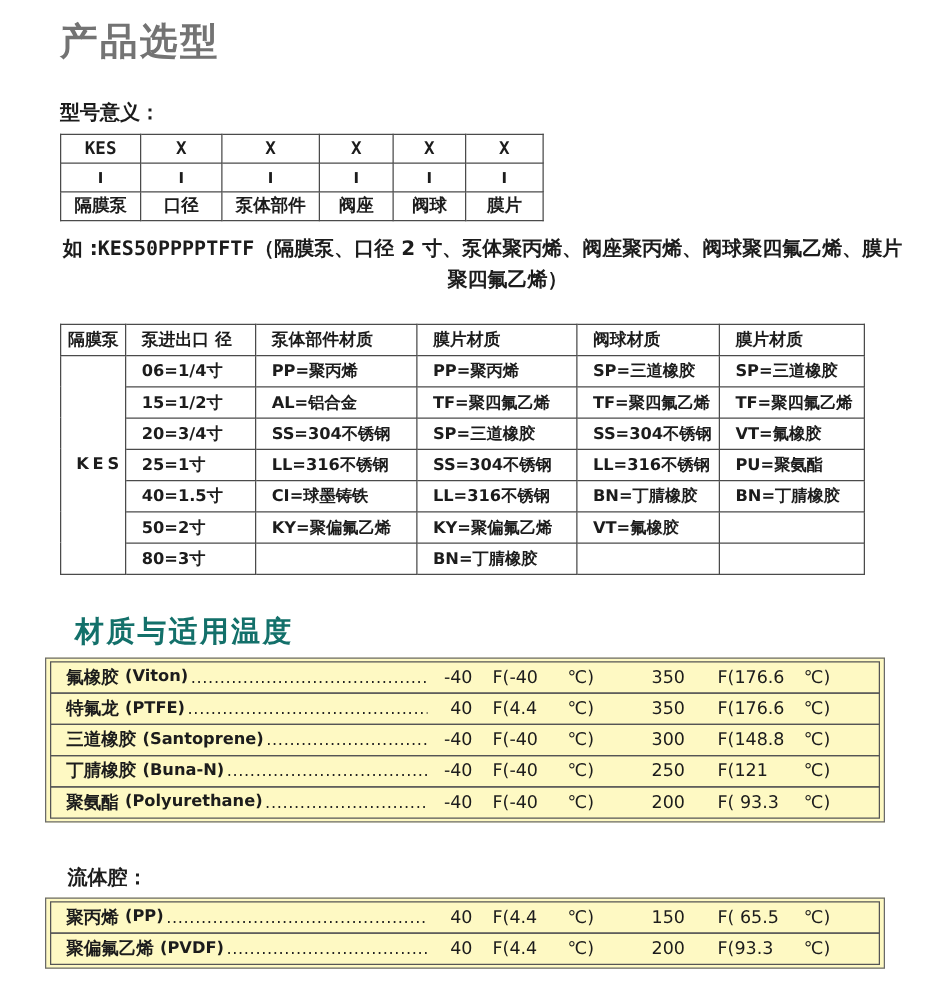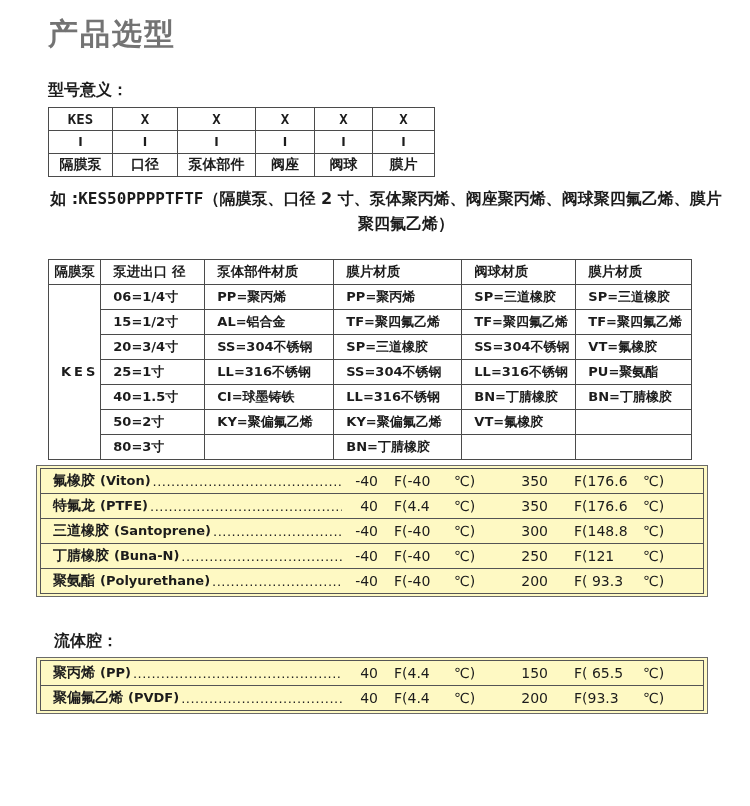--- a/index.html
+++ b/index.html
@@ -241,20 +241,21 @@
     <tr>
       <td>80=3寸</td>
       <td></td>
       <td>BN=丁腈橡胶</td>
       <td></td>
       <td></td>
     </tr>
   </tbody>
     </table>
 
+  <h2 class="h2">材质与适用温度</h2>
 
 
   <div class="box-table">
     <div class="trow">
       <span class="mat">氟橡胶</span>
       <span class="en">(Viton)</span>
       <span class="leader"></span>
       <span class="num c-low">-40</span>
       <span class="num c-lowf">F(-40</span>
       <span class="num c-lowu">℃)</span>

